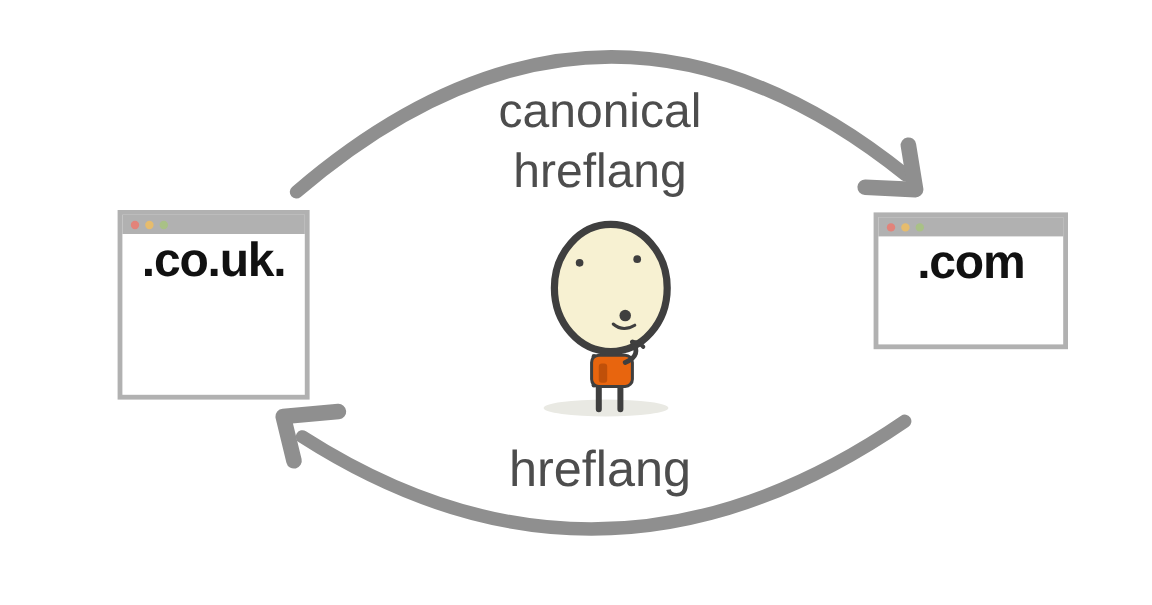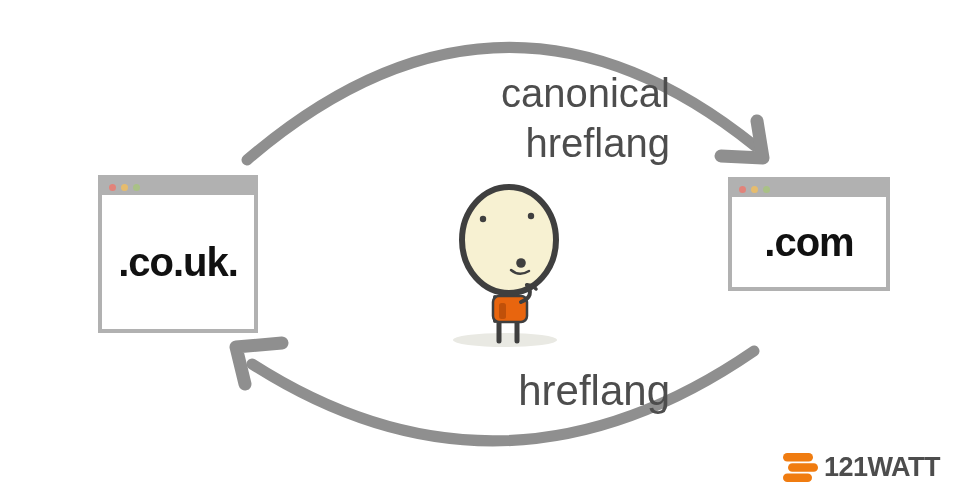--- a/index.html
+++ b/index.html
@@ -40,37 +40,36 @@
   .dot {
     width: 7px; height: 7px;
     border-radius: 50%;
     display: inline-block;
   }
   .dot.red    { background: #e2837a; }
   .dot.yellow { background: #e6bc6d; }
   .dot.green  { background: #a9c186; }
   .winbody {
     display: flex;
-    align-items: center;
     justify-content: center;
     height: calc(100% - 16px);
   }
   .domain-text {
     font-weight: bold;
     color: #111111;
     font-size: 40px;
     letter-spacing: -1px;
     white-space: nowrap;
   }
   
   .label {
     position: absolute;
     color: #4d4d4d;
     font-size: 40px;
-    text-align: right;
+    text-align: center;
     line-height: 50px;
     white-space: nowrap;
   }
   .label.top    { left: 330px; top: 68px;  width: 340px; }
   .label.bottom { left: 330px; top: 366px; width: 340px; font-size: 42px; }
   
   .logo {
     position: absolute;
     left: 781px; top: 450px;
     display: flex;
@@ -147,22 +146,14 @@
     </div>
   </div>
 
   <div class="label top">
     <div>canonical</div>
     <div>hreflang</div>
   </div>
 
   <div class="label bottom">hreflang</div>
 
-  <div class="logo">
-    <svg width="38" height="34" viewBox="0 0 38 34">
-      <rect x="2" y="3" width="30" height="8.5" rx="4.25" fill="#f07c10"></rect>
-      <rect x="7" y="13.2" width="30" height="8.5" rx="4.25" fill="#f07c10"></rect>
-      <rect x="2" y="23.4" width="29" height="8.5" rx="4.25" fill="#f07c10"></rect>
-    </svg>
-    <span class="logo-text">121WATT</span>
-  </div>
 
 </div>
 
 </body></html>

